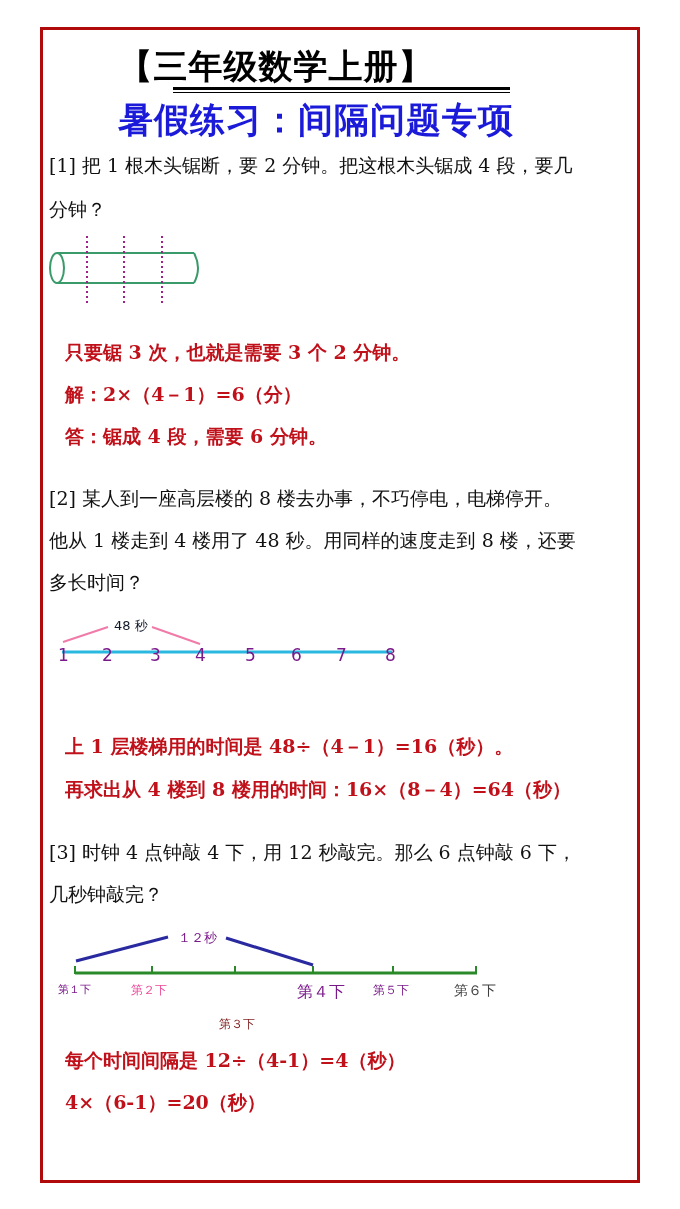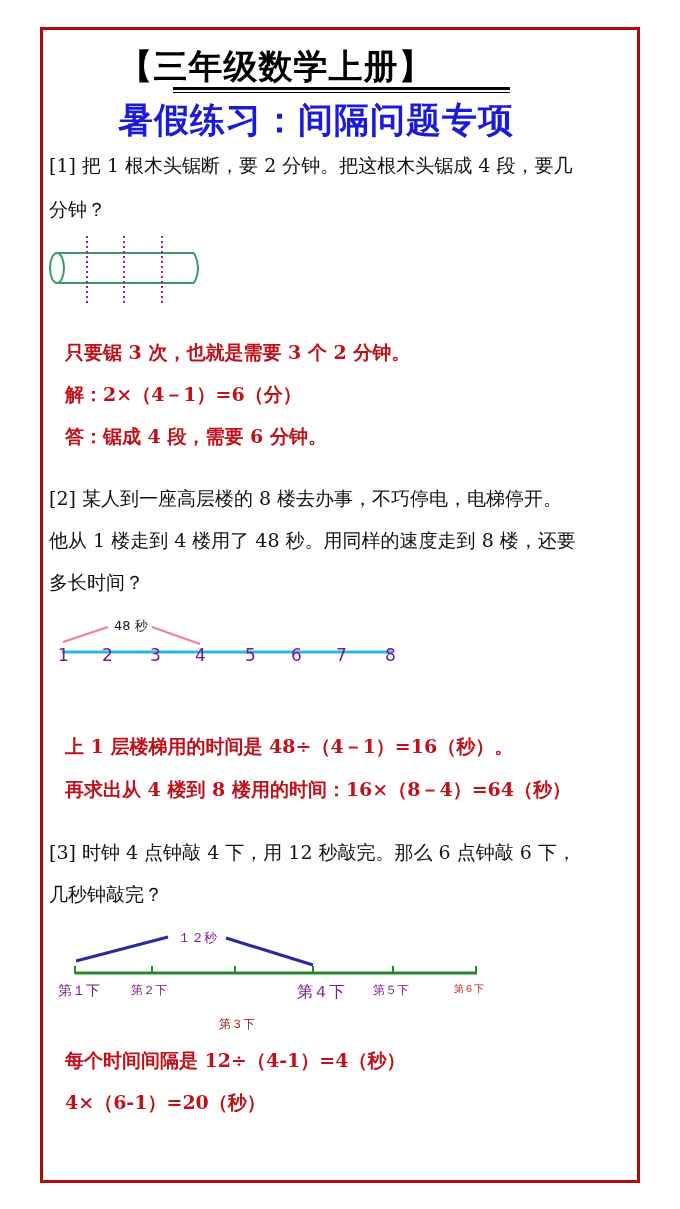--- a/index.html
+++ b/index.html
@@ -80,21 +80,21 @@
 <div class="abs" style="left:336px;top:645px;font-family:'DejaVu Sans',sans-serif;font-size:17px;color:#7a1a8a;">7</div>
 <div class="abs" style="left:385px;top:645px;font-family:'DejaVu Sans',sans-serif;font-size:17px;color:#7a1a8a;">8</div>
 
 <div class="abs a" style="top:714px">上 1 层楼梯用的时间是 48÷（4－1）=16（秒）。</div>
 <div class="abs a" style="top:757px">再求出从 4 楼到 8 楼用的时间：16×（8－4）=64（秒）</div>
 
 <div class="abs q" style="top:840px">[3] 时钟 4 点钟敲 4 下，用 12 秒敲完。那么 6 点钟敲 6 下，</div>
 <div class="abs q" style="top:882px">几秒钟敲完？</div>
 
 <div class="abs" style="left:178px;top:929px;font-family:'DejaVu Sans',sans-serif;font-size:13px;color:#7a1a8a;">１２秒</div>
-<div class="abs" style="left:58px;top:982px;font-family:'DejaVu Sans',sans-serif;font-size:14px;color:#7a1a8a;">第１下</div>
-<div class="abs" style="left:131px;top:982px;font-family:'DejaVu Sans',sans-serif;font-size:12px;color:#701a75;">第２下</div>
+<div class="abs" style="left:58px;top:982px;font-family:'DejaVu Sans',sans-serif;font-size:11px;color:#7a1a8a;">第１下</div>
+<div class="abs" style="left:131px;top:982px;font-family:'DejaVu Sans',sans-serif;font-size:12px;color:#ec4899;">第２下</div>
 <div class="abs" style="left:219px;top:1016px;font-family:'DejaVu Sans',sans-serif;font-size:12px;color:#7f1d1d;">第３下</div>
 <div class="abs" style="left:297px;top:982px;font-family:'DejaVu Sans',sans-serif;font-size:16px;color:#7a1a8a;">第４下</div>
 <div class="abs" style="left:373px;top:982px;font-family:'DejaVu Sans',sans-serif;font-size:12px;color:#7a1a8a;">第５下</div>
-<div class="abs" style="left:454px;top:982px;font-family:'DejaVu Sans',sans-serif;font-size:10px;color:#b91c1c;">第６下</div>
+<div class="abs" style="left:454px;top:982px;font-family:'DejaVu Sans',sans-serif;font-size:14px;color:#404040;">第６下</div>
 
 <div class="abs a" style="top:1028px">每个时间间隔是 12÷（4-1）=4（秒）</div>
 <div class="abs a" style="top:1070px">4×（6-1）=20（秒）</div>
 
 </body></html>

